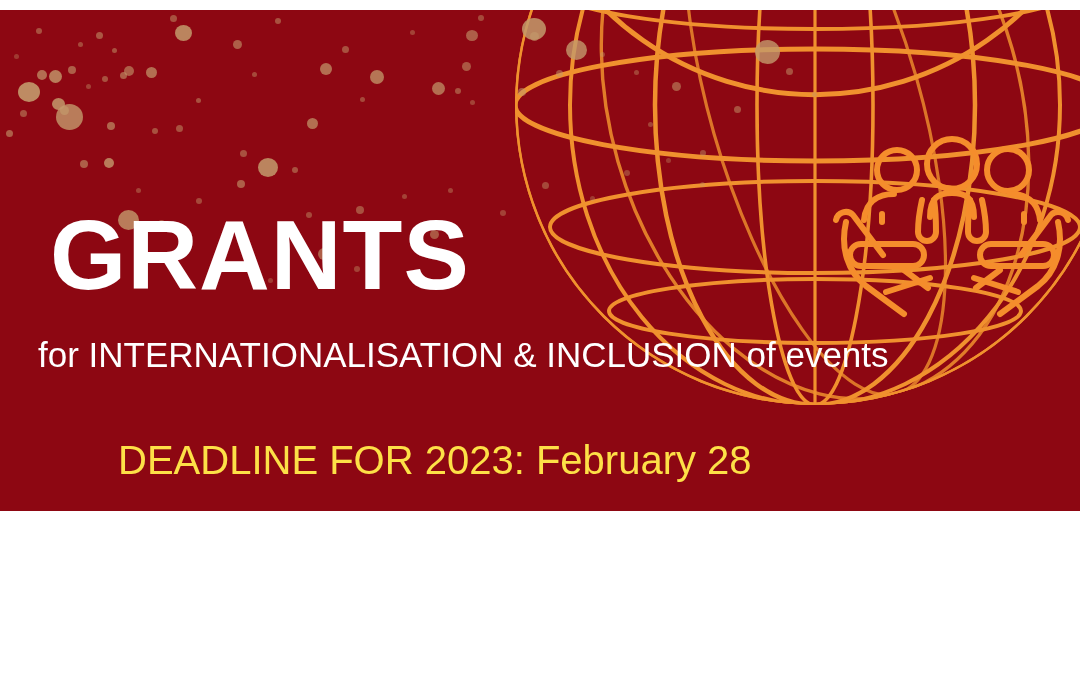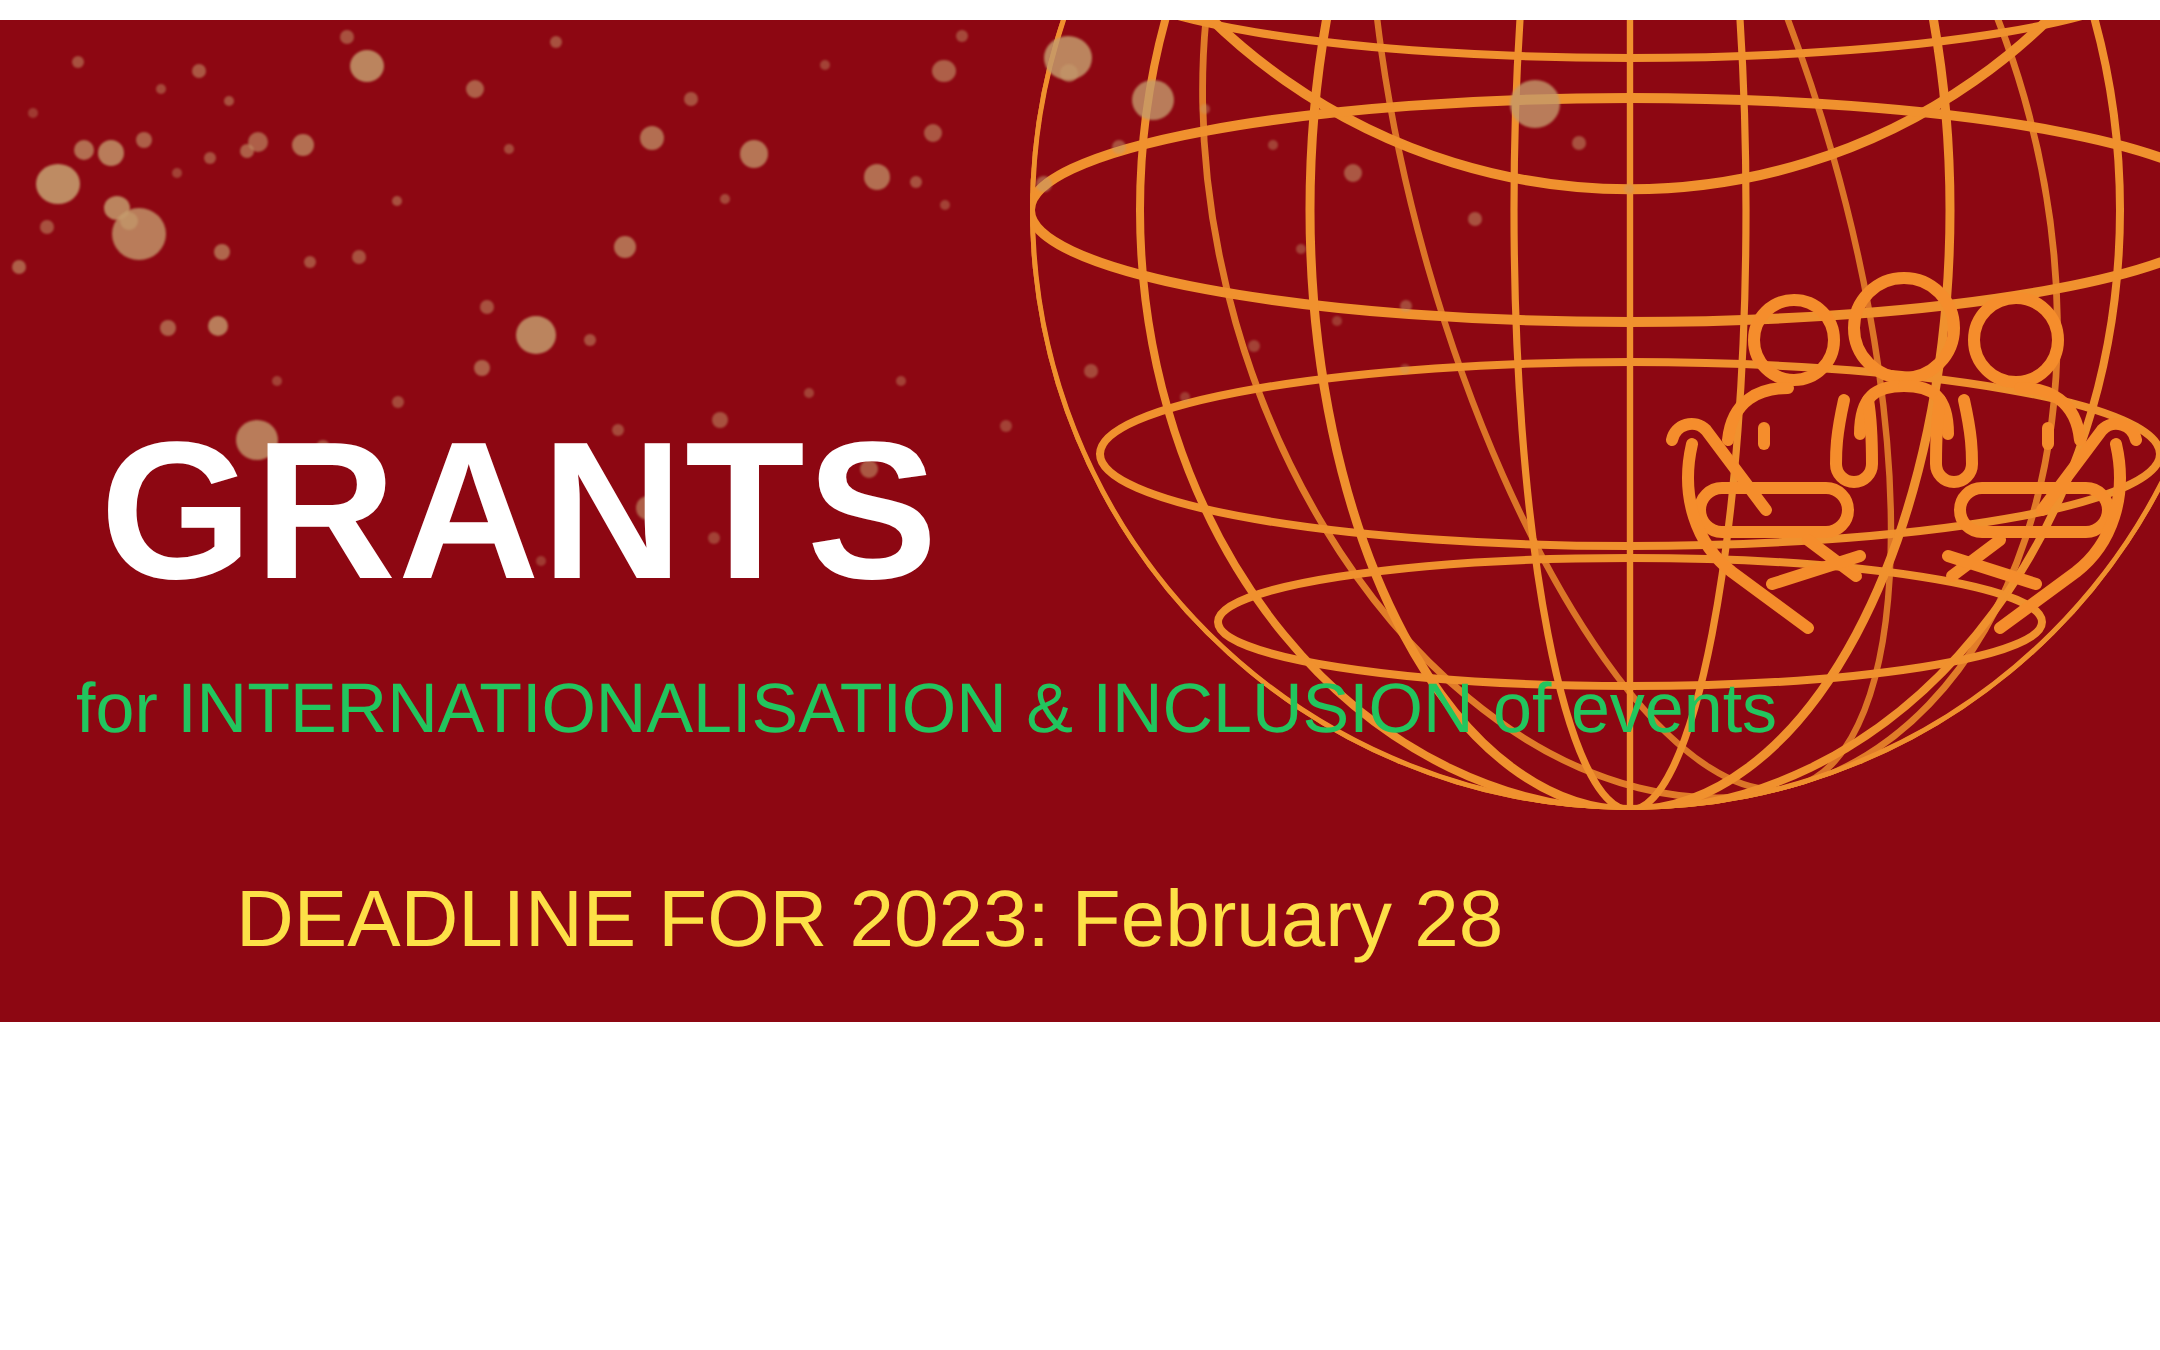--- a/index.html
+++ b/index.html
@@ -57,21 +57,21 @@
     font-weight:bold;
     letter-spacing:1px;
     color:#ffffff;
     line-height:1;
     white-space:nowrap;
   }
   .subtitle {
     position:absolute;
     left:38px; top:327px;
     font-size:35px;
-    color:#22c55e;
+    color:#ffffff;
     line-height:1;
     white-space:nowrap;
   }
   .deadline {
     position:absolute;
     left:118px; top:430px;
     font-size:40px;
     color:#fde047;
     line-height:1;
     white-space:nowrap;

